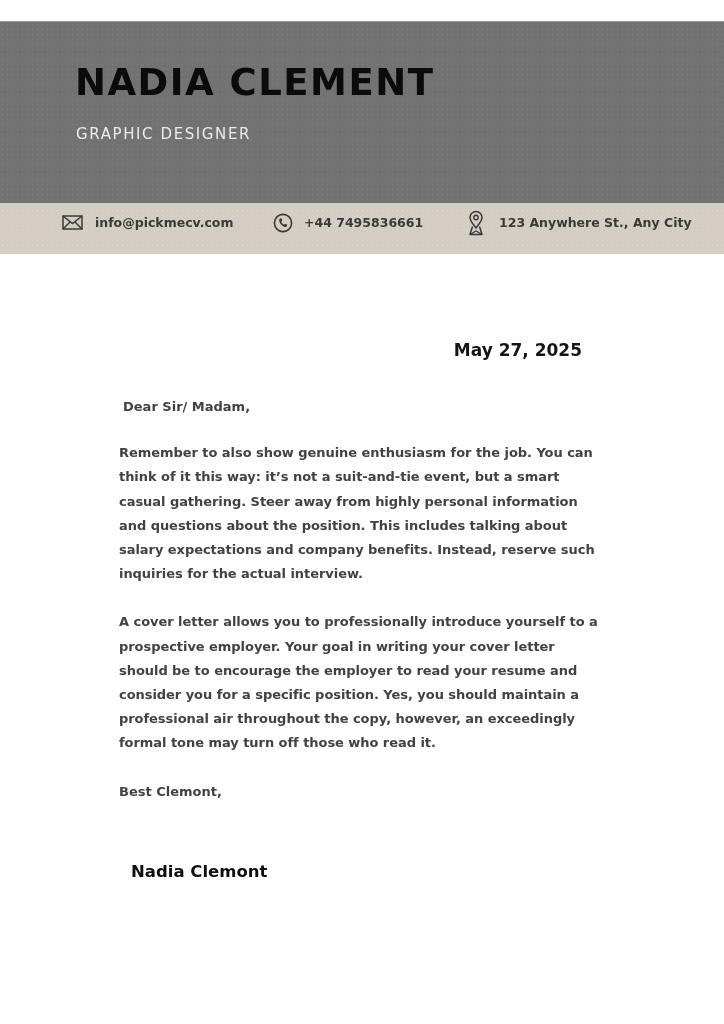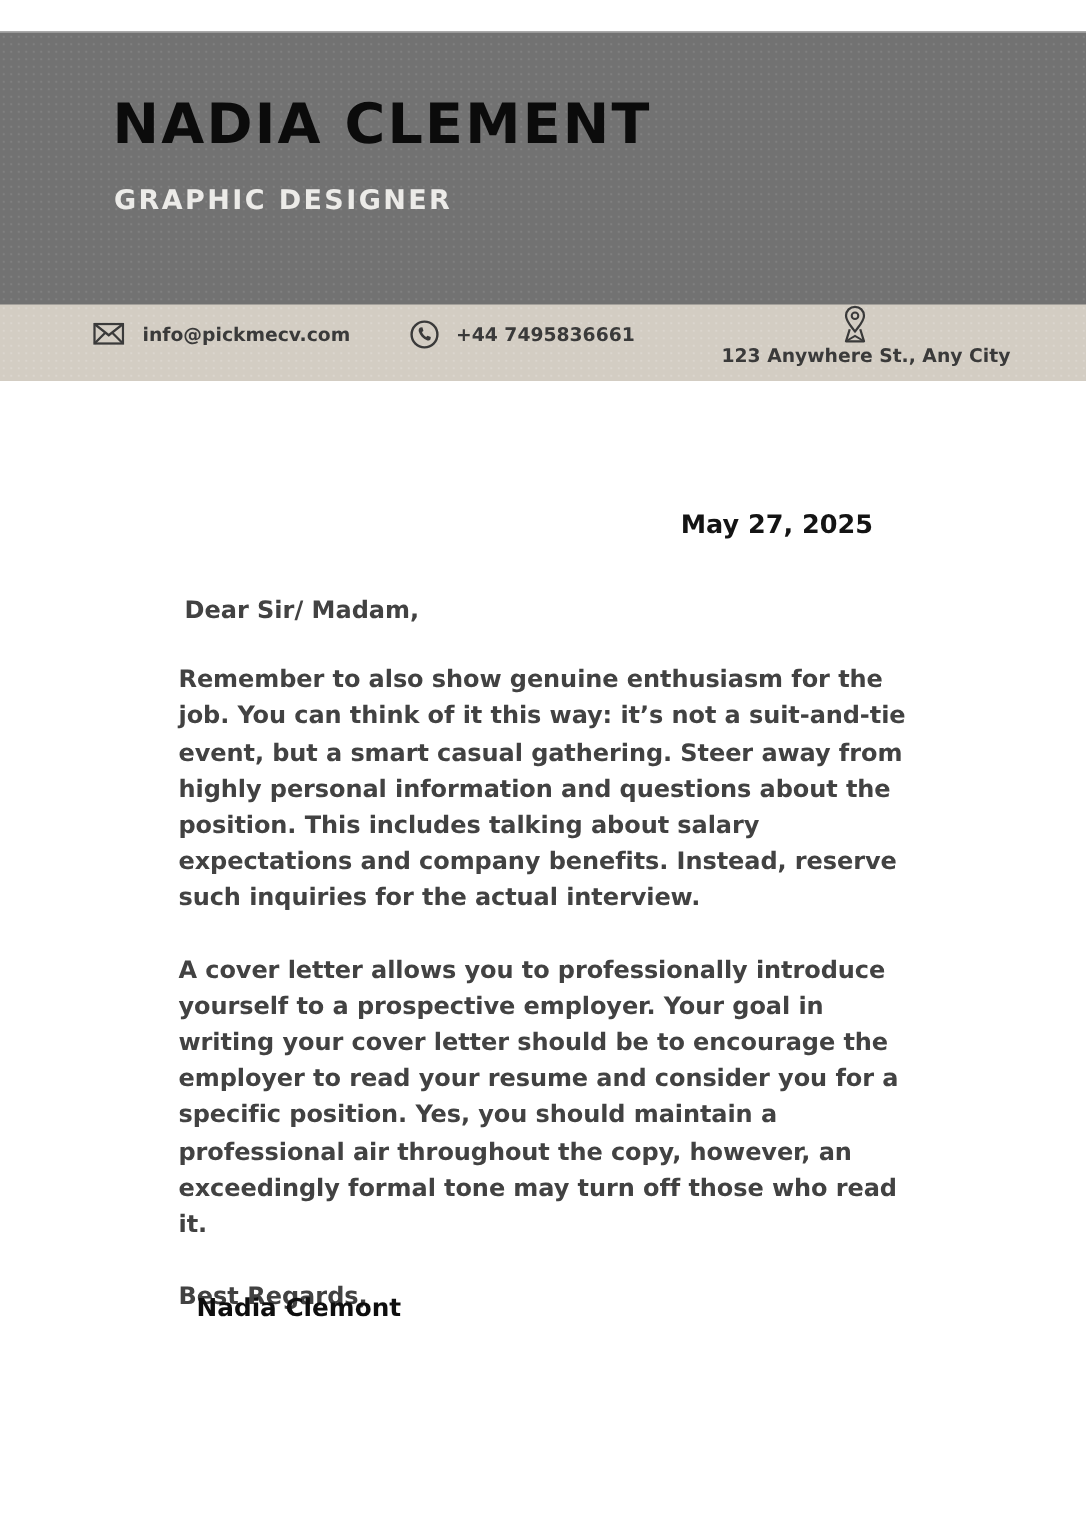--- a/index.html
+++ b/index.html
@@ -40,22 +40,22 @@
       letter-spacing: 1.5px;
       color: #0b0b0b;
       line-height: 44px;
       white-space: nowrap;
     }
     .role {
       position: absolute;
       left: 76px; top: 101px;
       margin: 0;
       font-family: "DejaVu Sans", sans-serif;
-      font-weight: bold;
-      font-size: 18px;
+      font-weight: normal;
+      font-size: 15px;
       letter-spacing: 1.6px;
       color: #ecebe8;
       line-height: 22px;
       white-space: nowrap;
     }
     .contact-bar {
       position: absolute;
       left: 0; top: 203px;
       width: 724px; height: 51px;
       background-color: #d3cdc3;
@@ -77,41 +77,41 @@
     }
     .contact-item .icon {
       display: inline-flex;
       align-items: center;
       justify-content: center;
       margin-right: 12px;
     }
     .ci-email { left: 62px; }
     .ci-phone { left: 273px; }
     .ci-phone .icon { margin-right: 11px; }
-    .ci-address { left: 481px; flex-direction: column; }
+    .ci-address { left: 467px; }
     .ci-address .icon { margin-right: 14px; }
 
     .date {
       position: absolute;
       right: 142px; top: 340px;
       margin: 0;
       font-family: "DejaVu Sans", sans-serif;
       font-weight: bold;
       font-size: 17px;
       color: #141414;
       white-space: nowrap;
       line-height: 20px;
     }
     .letter {
       position: absolute;
       left: 119px; top: 395px;
       width: 486px;
       font-family: "DejaVu Sans", sans-serif;
       font-weight: bold;
-      font-size: 16px;
+      font-size: 13px;
       line-height: 24.2px;
       color: #424242;
     }
     .letter p {
       margin: 0;
     }
     .salutation {
       padding-left: 4px;
       margin-bottom: 22px !important;
     }
@@ -176,16 +176,16 @@
     <span>123 Anywhere St., Any City</span>
   </a>
 </section>
 
 <p class="date">May 27, 2025</p>
 
 <article class="letter">
   <p class="salutation">Dear Sir/ Madam,</p>
   <p class="para">Remember to also show genuine enthusiasm for the job. You can think of it this way: it’s not a suit-and-tie event, but a smart casual gathering. Steer away from highly personal information and questions about the position. This includes talking about salary expectations and company benefits. Instead, reserve such inquiries for the actual interview.</p>
   <p class="para">A cover letter allows you to professionally introduce yourself to a prospective employer. Your goal in writing your cover letter should be to encourage the employer to read your resume and consider you for a specific position. Yes, you should maintain a professional air throughout the copy, however, an exceedingly formal tone may turn off those who read it.</p>
-  <p class="closing">Best Regards,</p>
+  <p class="closing">Best Clemont,</p>
 </article>
 
 <p class="signature">Nadia Clemont</p>
 
 </body></html>

